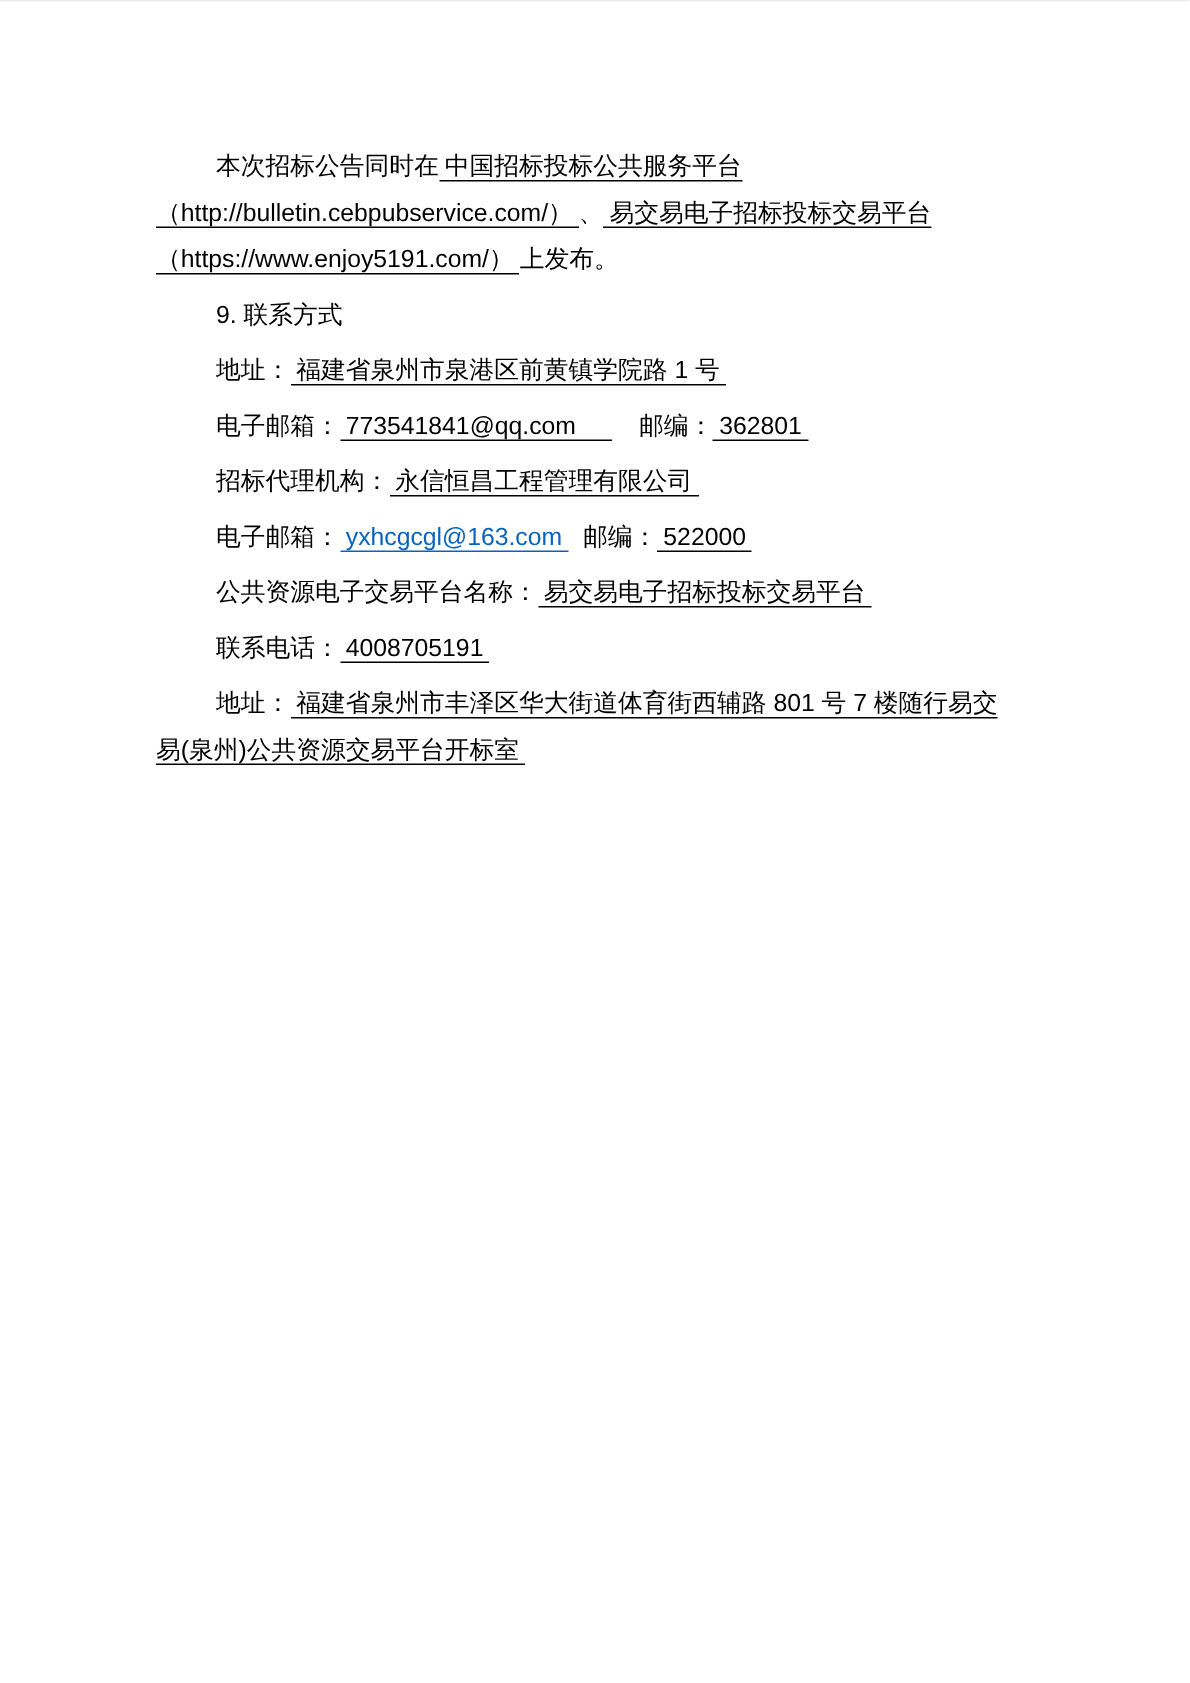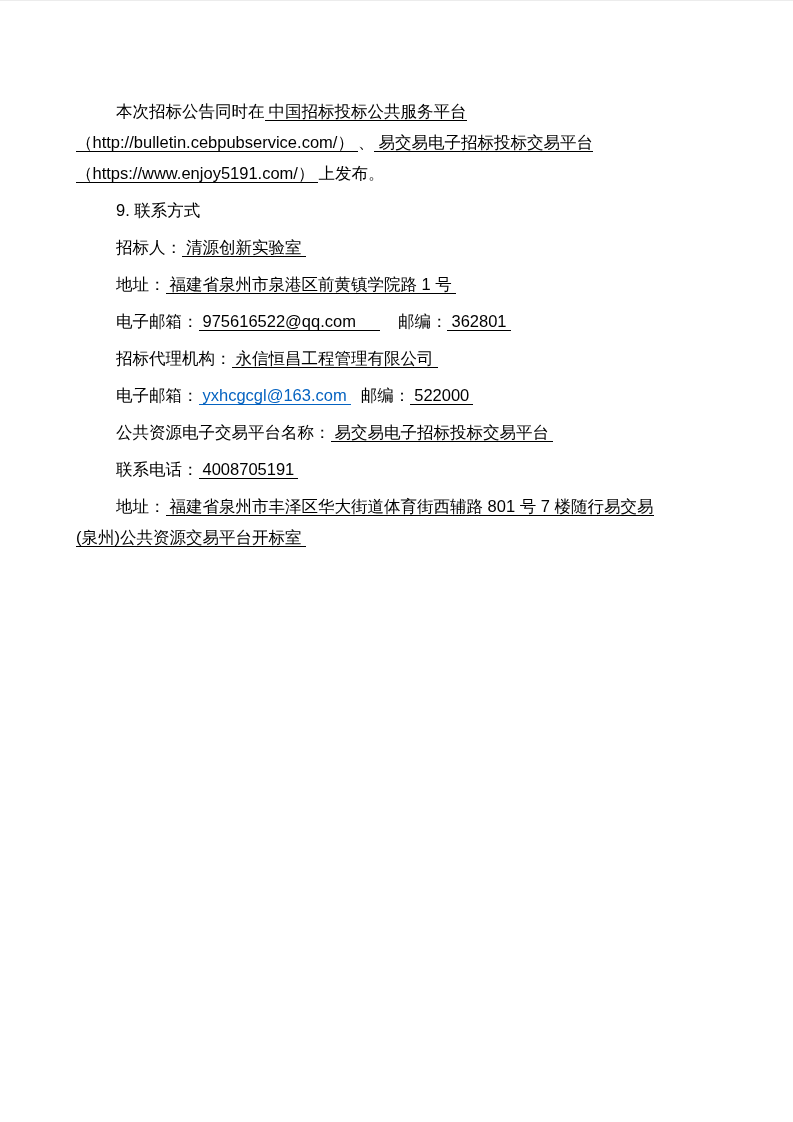--- a/index.html
+++ b/index.html
@@ -7,21 +7,21 @@
     padding: 0;
     background: #ffffff;
   }
   .page {
     position: relative;
     width: 793px;
     height: 1122px;
     box-sizing: border-box;
     background: #ffffff;
     border-top: 1px solid #ececec;
-    padding: 95px 118px 0 76px;
+    padding: 95px 118px 0 104px;
     font-family: "Liberation Sans", "DejaVu Sans", sans-serif;
     font-size: 16.5px;
     line-height: 31px;
     color: #000000;
     overflow: hidden;
   }
   .para {
     margin: 0 0 6px 0;
   }
   .indent {
@@ -54,26 +54,25 @@
 
 <div class="page">
 
   <p class="para indent"><span>本次招标公告同时在</span><span class="u">中国招标投标公共服务平台（http://bulletin.cebpubservice.com/）</span><span>、</span><span class="u">易交易电子招标投标交易平台（https://www.enjoy5191.com/）</span><span>上发布。</span></p>
 
   <p class="para indent heading">
     <span class="num">9.</span>
     <span class="ttl">联系方式</span>
   </p>
 
-  <p class="para indent"><span>招标人：</span><span class="u">清源创新实验室</span></p>
 
   <p class="para indent"><span>地址：</span><span class="u">福建省泉州市泉港区前黄镇学院路 1 号</span></p>
 
 
-  <p class="para indent"><span>电子邮箱：</span><span class="u pad-r">975616522@qq.com</span><span class="ml-md">邮编：</span><span class="u">362801</span></p>
+  <p class="para indent"><span>电子邮箱：</span><span class="u pad-r">773541841@qq.com</span><span class="ml-md">邮编：</span><span class="u">362801</span></p>
 
   <p class="para indent"><span>招标代理机构：</span><span class="u">永信恒昌工程管理有限公司</span></p>
 
 
 
   <p class="para indent"><span>电子邮箱：</span><a class="u link" href="#">yxhcgcgl@163.com</a><span class="ml-sm">邮编：</span><span class="u">522000</span></p>
 
   <p class="para indent"><span>公共资源电子交易平台名称：</span><span class="u">易交易电子招标投标交易平台</span></p>
 
 

